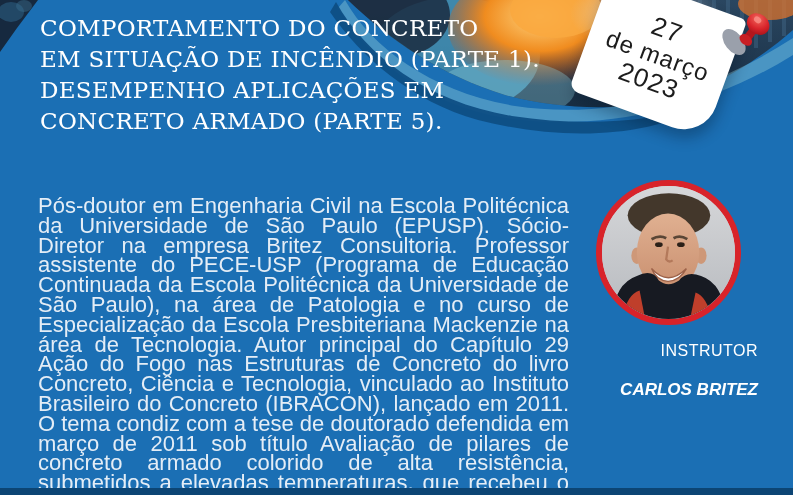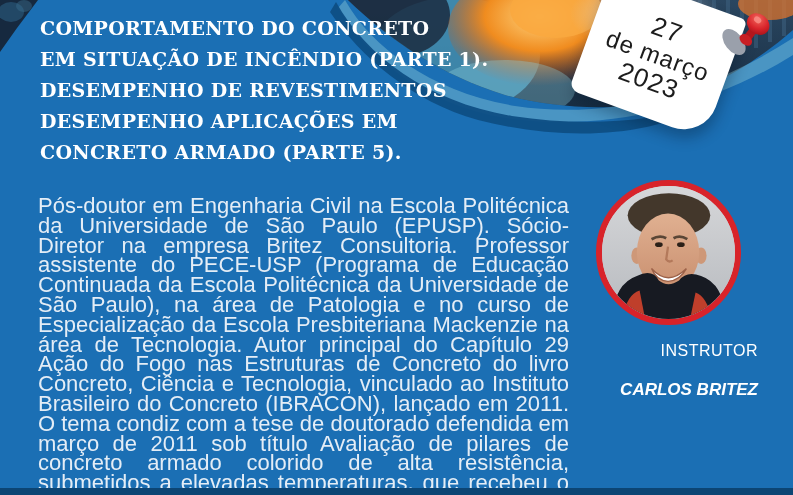--- a/index.html
+++ b/index.html
@@ -25,23 +25,23 @@
   }
   .date-note .line{
     color:var(--note-text,#1c1c1c);
     font-size:26px;line-height:27px;letter-spacing:1px;font-weight:500;
   }
   .date-note .line.small{font-size:24px;}
   .pushpin{position:absolute;left:716px;top:10px;width:62px;height:54px;z-index:4;}
   
   .title{
     position:absolute;left:40px;top:13px;width:470px;z-index:2;
-    font-family:"DejaVu Serif",serif;font-weight:700;
+    font-family:"DejaVu Serif",serif;font-weight:400;
     color:var(--title-text,#fff);
-    font-size:19px;line-height:31px;letter-spacing:.3px;
+    font-size:23px;line-height:31px;letter-spacing:.3px;
   }
   .title .t-line{display:block;white-space:nowrap;}
   
   .bio{
     position:absolute;left:38px;top:196px;width:531px;z-index:2;
     color:var(--bio-text,#E4EDF6);
     font-size:22px;line-height:19.8px;
     text-align:justify;
   }
   
@@ -114,21 +114,20 @@
     </g>
 
     <path d="M345,0 C372,48 432,92 515,106 C608,120 705,95 793,38 L793,55 C705,110 600,132 505,118 C425,105 368,58 338,8 Z" fill="#79BCD2" opacity="0.5"></path>
 
     <path d="M336,2 C366,56 428,102 512,116 C584,127 650,122 706,105 C645,140 556,140 478,120 C412,102 360,56 330,12 Z" fill="#0E4E84" opacity="0.95"></path>
   </svg>
 
   <div class="title">
     <span class="t-line">COMPORTAMENTO DO CONCRETO</span>
     <span class="t-line">EM SITUAÇÃO DE INCÊNDIO (PARTE 1).</span>
-    <span class="t-line">DESEMPENHO DE REVESTIMENTOS</span>
     <span class="t-line">DESEMPENHO APLICAÇÕES EM</span>
     <span class="t-line">CONCRETO ARMADO (PARTE 5).</span>
   </div>
 
   <div class="date-note">
     <span class="line">27</span>
     <span class="line small">de março</span>
     <span class="line">2023</span>
   </div>
   <svg class="pushpin" viewBox="0 0 62 54">

